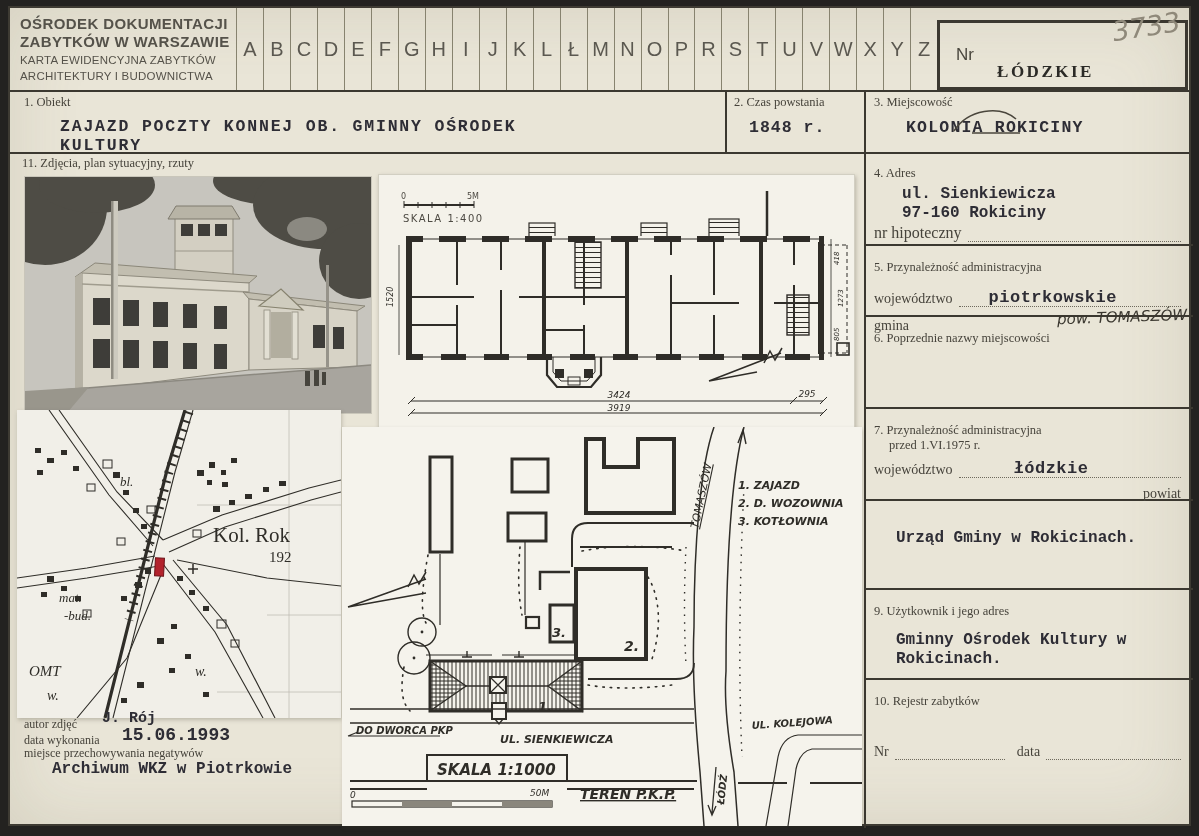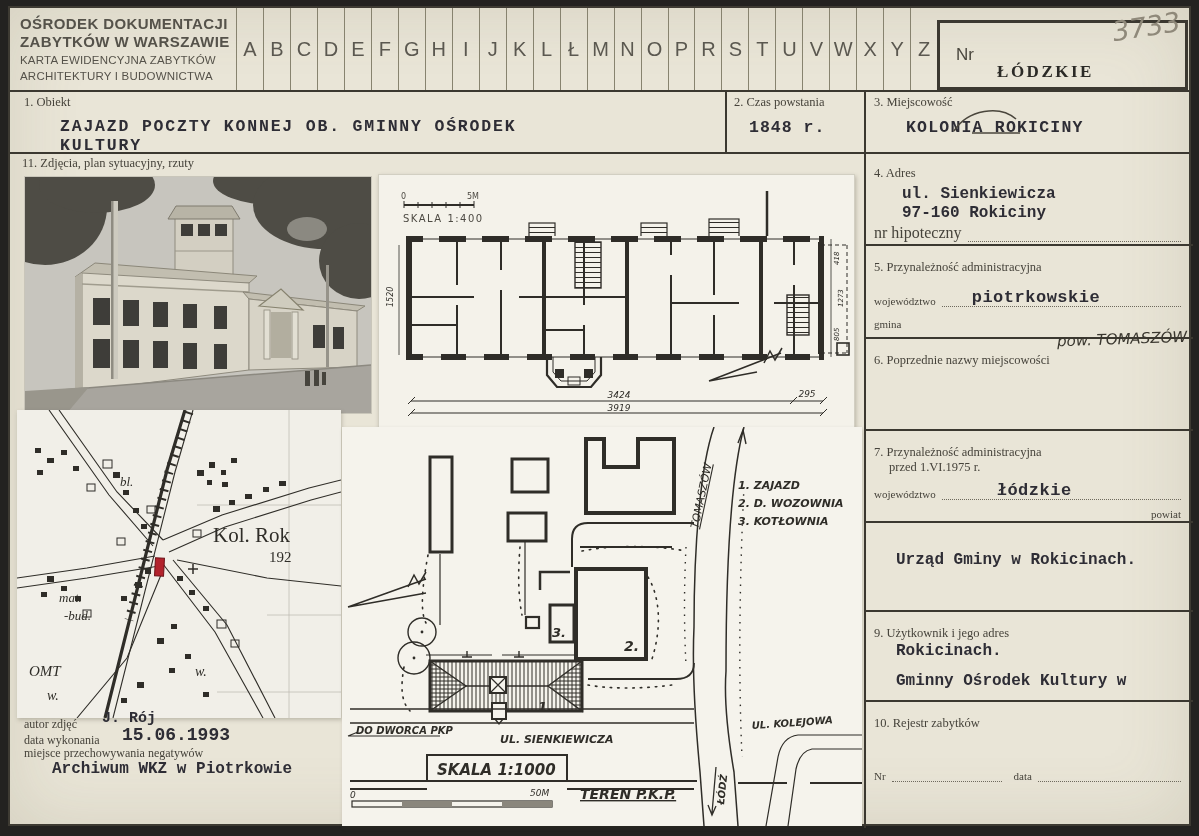--- a/index.html
+++ b/index.html
@@ -25,21 +25,21 @@
          font-weight:700;font-size:17px;letter-spacing:2.5px;color:#2b2a26;}
   .nr-hand{right:4px;top:-12px;font-size:27px;color:#8f897a;transform:rotate(-9deg);}
   .hline{height:2px;background:#3b3830;left:0;right:0;}
   .vline{width:2px;background:#3b3830;}
   .sec-label{font-family:"Liberation Serif",serif;font-size:12.5px;color:#46433b;}
   
   .rcol{left:854px;top:144px;width:329px;height:676px;}
   .rsec{position:relative;border-bottom:2px solid #3b3830;box-sizing:border-box;padding:14px 12px 0 10px;}
   .rsec.last{border-bottom:none;}
   .frow{display:flex;align-items:flex-end;margin-top:11px;}
-  .flabel{font-family:"Liberation Serif",serif;font-size:11px;color:#46433b;white-space:nowrap;}
+  .flabel{font-family:"Liberation Serif",serif;font-size:14px;color:#46433b;white-space:nowrap;}
   .dots{flex:1;position:relative;border-bottom:1.5px dotted #6e6a5d;height:20px;margin-left:6px;}
   .fval{position:absolute;left:30px;bottom:-1px;font-size:17px;letter-spacing:.5px;white-space:nowrap;}
   .note-hand{position:absolute;right:6px;bottom:-11px;font-size:15px;transform:rotate(-2deg);z-index:4;}
   
   .sheet{background:#f4f2ea;border:1px solid #d2cfc2;box-shadow:1px 2px 4px rgba(60,55,40,.28);}
   .photo{left:14px;top:168px;width:348px;height:238px;border:1px solid #c9c6ba;overflow:hidden;}
   .fplan{left:368px;top:166px;width:477px;height:254px;}
   .mapimg{left:7px;top:402px;width:324px;height:308px;background:#f1efe8;overflow:hidden;
           box-shadow:1px 2px 4px rgba(60,55,40,.25);}
   .splan{left:332px;top:419px;width:520px;height:399px;background:#f5f3ec;overflow:hidden;
@@ -490,21 +490,21 @@
     <div class="rsec" style="height:94px;">
       <div class="sec-label">4. Adres</div>
       <div class="typed" style="margin:4px 0 0 28px;font-size:16px;">ul. Sienkiewicza</div>
       <div class="typed" style="margin:1px 0 0 28px;font-size:16px;">97-160 Rokiciny</div>
       <div class="frow" style="margin-top:2px;">
         <span class="flabel" style="font-size:16px;">nr hipoteczny</span>
         <span class="dots" style="height:12px;"></span>
       </div>
     </div>
 
-    <div class="rsec" style="height:93px;">
+    <div class="rsec" style="height:71px;">
       <div class="sec-label">5. Przynależność administracyjna</div>
       <div class="frow">
         <span class="flabel">województwo</span>
         <span class="dots">
               <span class="fval typed">piotrkowskie</span>
             </span>
       </div>
       <div class="frow">
         <span class="flabel">gmina</span>
       </div>
@@ -531,22 +531,22 @@
             </span>
       </div>
     </div>
 
     <div class="rsec" style="height:89px;">
       <div class="typed" style="margin:14px 0 0 22px;font-size:16px;">Urząd Gminy w Rokicinach.</div>
     </div>
 
     <div class="rsec" style="height:90px;">
       <div class="sec-label">9. Użytkownik i jego adres</div>
+      <div class="typed" style="margin:12px 0 0 22px;font-size:16px;">Gminny Ośrodek Kultury w</div>
       <div class="typed" style="margin:1px 0 0 22px;font-size:16px;">Rokicinach.</div>
-      <div class="typed" style="margin:12px 0 0 22px;font-size:16px;">Gminny Ośrodek Kultury w</div>
     </div>
 
     <div class="rsec last" style="height:126px;">
       <div class="sec-label">10. Rejestr zabytków</div>
       <div class="frow" style="margin-top:30px;">
         <span class="flabel">Nr</span>
         <span class="dots" style="max-width:110px;"></span>
         <span class="flabel" style="margin-left:12px;">data</span>
         <span class="dots"></span>
       </div>

